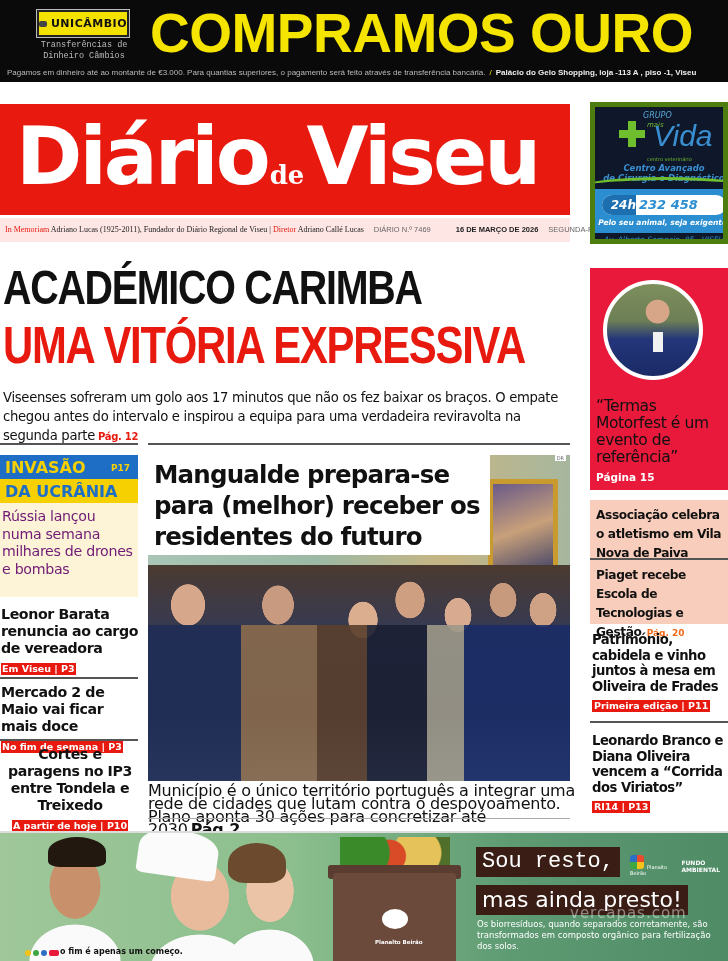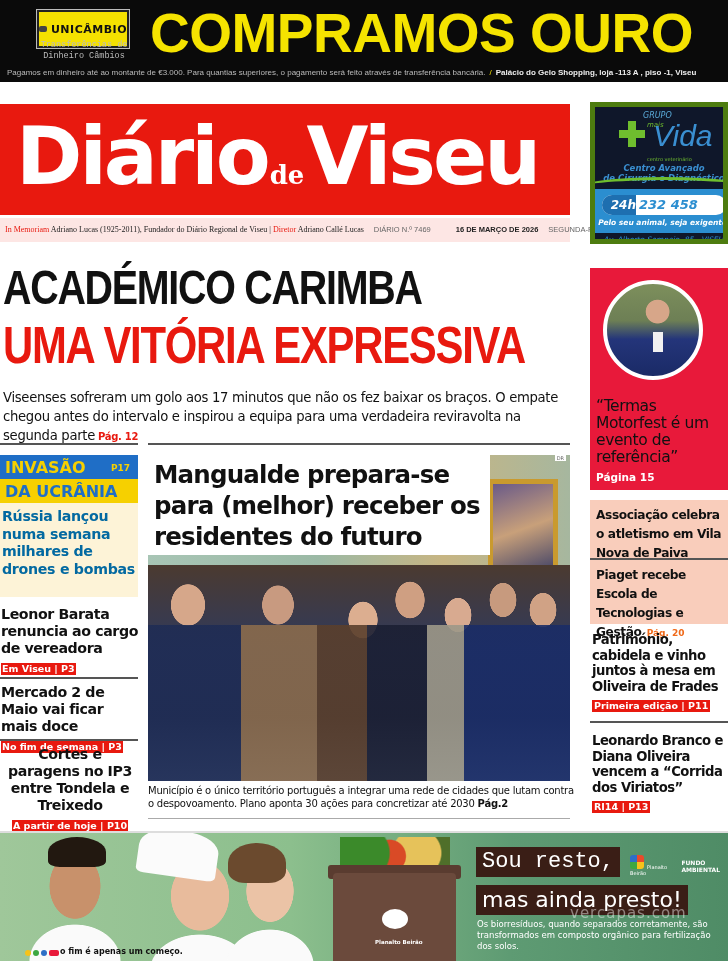--- a/index.html
+++ b/index.html
@@ -1,21 +1,21 @@
 <!DOCTYPE html>
 <html><head>
 <meta charset="utf-8">
 <style>
   * { box-sizing: border-box; margin: 0; padding: 0; }
   html, body { width: 728px; height: 961px; overflow: hidden; background: #fff; }
   body { font-family: "DejaVu Sans", sans-serif; color: #111; position: relative; }
 
   
   .topad { position: absolute; left: 0; top: 0; width: 728px; height: 82px; background: #0a0a0a; }
-  .topad .logo-box { position: absolute; left: 36px; top: 9px; width: 94px; height: 40px; border: 1px solid #bbb; background: #222; padding: 2px; }
+  .topad .logo-box { position: absolute; left: 36px; top: 9px; width: 94px; height: 29px; border: 1px solid #bbb; background: #222; padding: 2px; }
   .topad .logo-box .logo-inner { width: 100%; height: 100%; background: #f5e100; color: #111; font-weight: bold; font-size: 11px; display: flex; align-items: center; justify-content: center; letter-spacing: 0.5px; font-family: "DejaVu Sans", sans-serif; }
   .topad .logo-box .logo-inner::before { content: ""; display: inline-block; width: 10px; height: 6px; background: #444; margin-right: 4px; border-radius: 2px; }
   .topad .sub { position: absolute; left: 28px; top: 40px; width: 112px; text-align: center; color: #bbb; font-size: 8.5px; line-height: 11px; font-family: Liberation Mono, monospace; }
   .topad .headline { position: absolute; left: 150px; top: 2px; color: #f5e300; font-family: "Liberation Sans", sans-serif; font-weight: bold; font-size: 55px; letter-spacing: -0.5px; line-height: 62px; }
   .topad .footer { position: absolute; left: 7px; top: 68px; width: 720px; font-size: 8px; color: #bbb; font-family: "Liberation Sans", sans-serif; white-space: nowrap; }
   .topad .footer .sep { color: #f5e300; margin: 0 4px; }
   .topad .footer .addr { color: #eee; font-weight: bold; }
 
   
   .mast { position: absolute; left: 0; top: 104px; width: 570px; height: 111px; background: #e8190f; }
@@ -50,21 +50,21 @@
   .lead-body { position: absolute; left: 3px; top: 388px; width: 570px; font-family: "DejaVu Sans", sans-serif; font-size: 13.2px; line-height: 19px; color: #111; letter-spacing: -0.3px; }
   .lead-body .pag { color: #e8190f; font-weight: bold; font-size: 10px; margin-left: 3px; }
 
   .hr { position: absolute; height: 2px; background: #555; }
 
   
   .ukr { position: absolute; left: 0; top: 455px; width: 138px; height: 142px; background: #fdf3d7; }
   .ukr .blue { position: absolute; left: 0; top: 0; width: 138px; height: 24px; background: #1f6ec6; color: #f6d000; font-weight: bold; font-size: 16px; line-height: 25px; padding-left: 5px; font-family: "DejaVu Sans", sans-serif; }
   .ukr .blue .p { position: absolute; right: 8px; top: 1px; font-size: 9px; color: #f6d000; }
   .ukr .yellow { position: absolute; left: 0; top: 24px; width: 138px; height: 24px; background: #f6d000; color: #1f6ec6; font-weight: bold; font-size: 16px; line-height: 25px; padding-left: 5px; }
-  .ukr .head { position: absolute; left: 2px; top: 53px; width: 136px; font-weight: bold; font-size: 14.2px; line-height: 17.5px; color: #0369a1; letter-spacing: -0.3px; }
+  .ukr .head { position: absolute; left: 2px; top: 53px; width: 136px; font-weight: normal; font-size: 14.2px; line-height: 17.5px; color: #701a75; letter-spacing: -0.3px; }
 
   .lstory { position: absolute; left: 1px; width: 138px; }
   .lstory .h { font-weight: bold; font-size: 14.2px; line-height: 17px; color: #111; letter-spacing: -0.4px; }
   .lstory .tag { display: inline-block; background: #e8190f; color: #fff; font-weight: bold; font-size: 9.5px; line-height: 12px; padding: 0 1px; margin-top: 1px; }
 
   
   .photo { position: absolute; left: 148px; top: 455px; width: 422px; height: 326px; overflow: hidden; background: linear-gradient(180deg, #c8a36a 0%, #8aa896 10%, #a7bfae 22%, #876b4e 35%, #5b4032 55%, #3c3a50 75%, #2d3552 100%); }
   .photo .wall { position: absolute; left: 0; top: 0; width: 422px; height: 130px; background: linear-gradient(90deg, #a8c5b5 0%, #9bb9a5 40%, #c7b583 70%, #a6b79f 100%); }
   .photo .painting { position: absolute; left: 340px; top: 24px; width: 70px; height: 100px; border: 5px solid #c99a2e; background: linear-gradient(160deg, #6a5a88, #c8a07a, #3b3e66); }
   .photo .audience { position: absolute; left: 0; top: 110px; width: 422px; height: 216px; background:
@@ -74,21 +74,21 @@
      radial-gradient(ellipse 24px 30px at 262px 35px, #cf9f82 60%, transparent 62%),
      radial-gradient(ellipse 22px 28px at 310px 50px, #d8aa90 60%, transparent 62%),
      radial-gradient(ellipse 22px 28px at 355px 35px, #c79a7e 60%, transparent 62%),
      radial-gradient(ellipse 22px 28px at 395px 45px, #d0a285 60%, transparent 62%),
      linear-gradient(180deg, #4b3a30 0%, #2f3a5e 40%, #27314f 70%, #6f86a8 100%); }
   .photo .suits { position: absolute; left: 0; top: 170px; width: 422px; height: 156px; background:
      linear-gradient(90deg, #1f2c54 0 22%, #8a6b4c 22% 40%, #5a3f2c 40% 52%, #1b1f33 52% 66%, #9d9888 66% 75%, #1a2c66 75% 100%); opacity: 0.9; }
   .photo .credit { position: absolute; right: 4px; top: 0; font-size: 5px; color: #666; background: #fff; padding: 0 2px; }
   .photo .hbox { position: absolute; left: 0; top: 0; width: 342px; height: 100px; background: #fff; }
   .photo .headline { position: absolute; left: 6px; top: 4px; width: 340px; font-family: "DejaVu Sans", sans-serif; font-weight: bold; font-size: 24.5px; line-height: 31px; color: #111; letter-spacing: -0.8px; }
-  .caption { position: absolute; left: 148px; top: 784px; width: 430px; font-family: "DejaVu Sans", sans-serif; font-size: 10px; line-height: 13px; color: #111; letter-spacing: -0.25px; }
+  .caption { position: absolute; left: 148px; top: 784px; width: 430px; font-family: "DejaVu Sans", sans-serif; font-size: 16px; line-height: 13px; color: #111; letter-spacing: -0.25px; }
   .caption .pag { font-weight: bold; margin-left: 3px; }
 
   
   .quote { position: absolute; left: 590px; top: 268px; width: 138px; height: 222px; background: #e8193a; }
   .quote .avatar { position: absolute; left: 13px; top: 12px; width: 100px; height: 100px; border-radius: 50%; border: 4px solid #fff; overflow: hidden; background: radial-gradient(circle at 55% 30%, #d7a689 0 14%, transparent 15%), linear-gradient(180deg, #7d8f5c 0%, #6d7f55 40%, #24357a 60%, #1a2a66 100%); }
   .quote .avatar::after { content: ""; position: absolute; left: 46px; top: 48px; width: 10px; height: 20px; background: #f1f1f1; }
   .quote .q { position: absolute; left: 6px; top: 130px; width: 132px; font-size: 15.5px; line-height: 17px; color: #111; letter-spacing: -0.4px; font-family: "DejaVu Sans", sans-serif; }
   .quote .pg { position: absolute; left: 6px; top: 203px; font-size: 10.5px; font-weight: bold; color: #fff; }
 
   .pink { position: absolute; left: 590px; width: 138px; background: #f9cdbb; padding: 4px 4px 4px 6px; }

